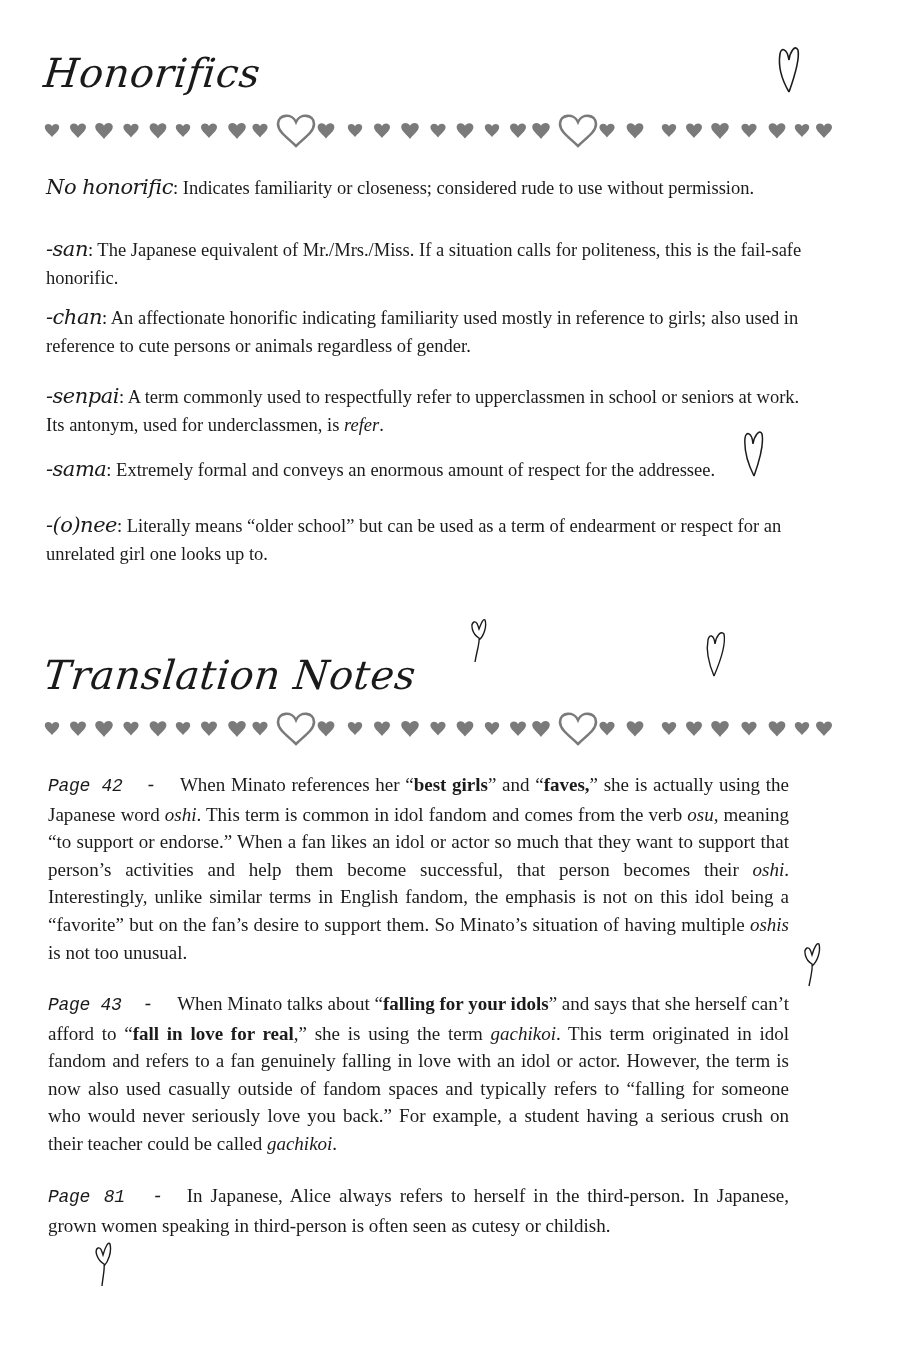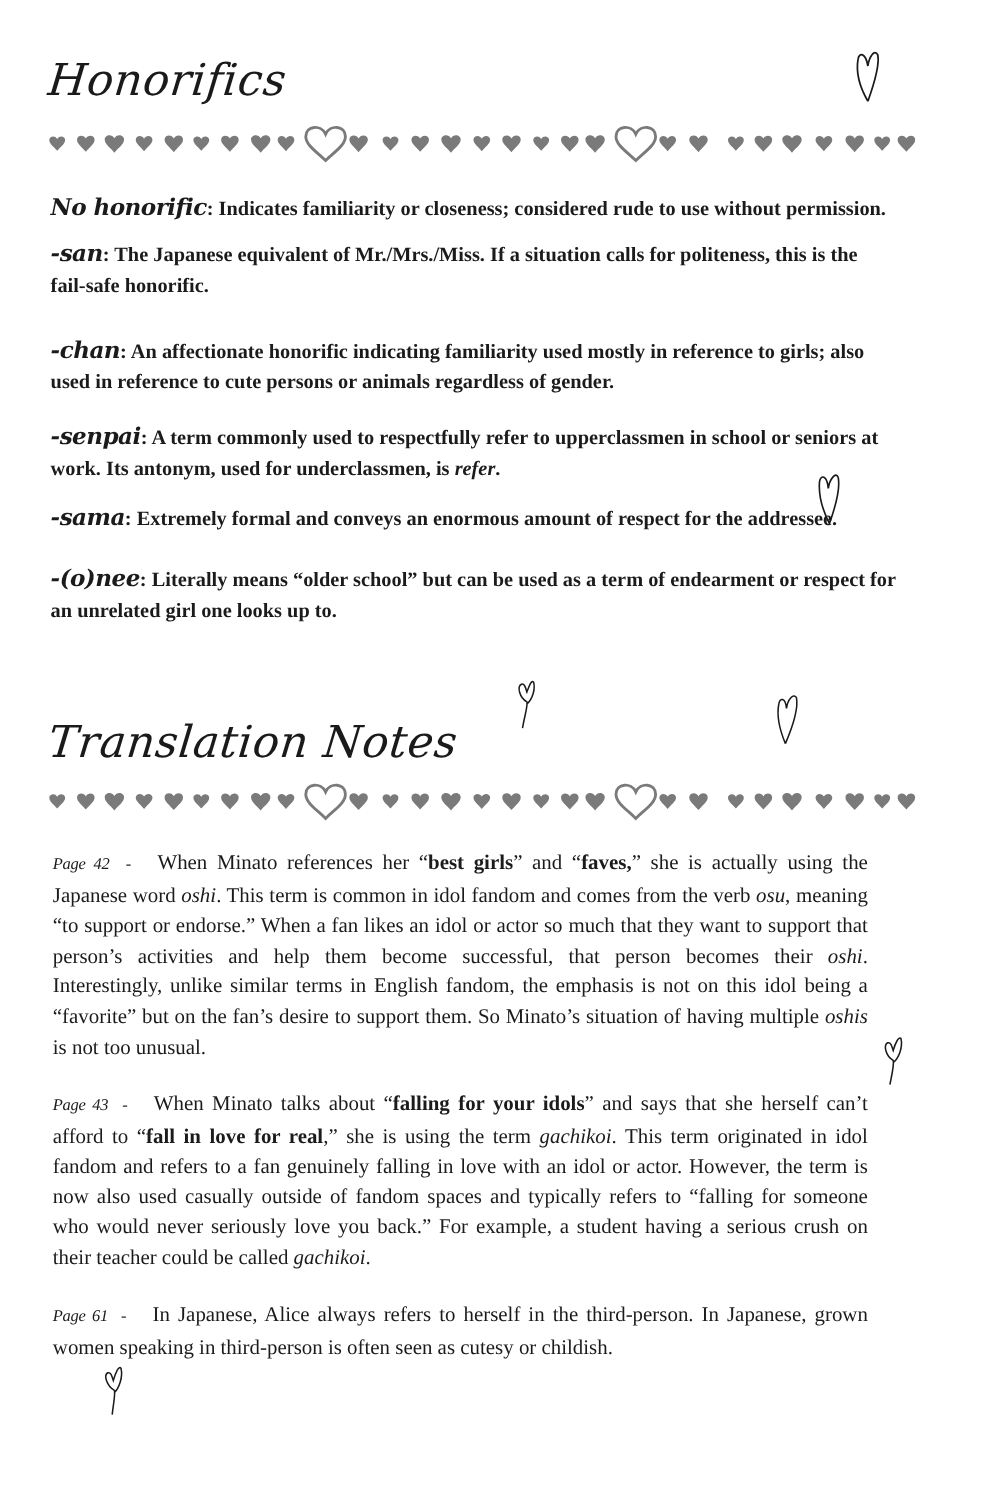--- a/index.html
+++ b/index.html
@@ -7,24 +7,24 @@
       font-family: "Liberation Serif", "DejaVu Serif", serif; color: #1b1b1b; }
     .section-title { position: absolute; left: 44px; margin: 0;
       font-family: "DejaVu Serif", serif; font-style: italic; font-weight: normal;
       font-size: 40px; color: #1a1a1a; letter-spacing: 0.5px; transform: skewX(-6deg); }
     #title-honorifics { top: 50px; }
     #title-notes { top: 652px; }
     .divider { position: absolute; left: 44px; width: 792px; height: 40px; }
     #divider-1 { top: 110px; }
     #divider-2 { top: 708px; }
     .divider svg { width: 100%; height: 100%; display: block; }
-    .hon-item { position: absolute; left: 46px; width: 770px; font-size: 18.5px; line-height: 27.5px; margin: 0; font-weight: bold; }
+    .hon-item { position: absolute; left: 46px; width: 770px; font-size: 18.5px; line-height: 27.5px; margin: 0; }
     .term { font-family: "DejaVu Serif", serif; font-style: italic; font-size: 21px; letter-spacing: -0.5px; }
     .note { position: absolute; left: 48px; width: 741px; font-size: 19px; line-height: 27.6px; margin: 0; text-align: justify; }
-    .page-ref { font-family: Liberation Serif, serif; font-style: italic; font-size: 15px; margin-right: 24px; letter-spacing: -0.3px; }
+    .page-ref { font-family: Liberation Mono, monospace; font-style: italic; font-size: 18px; margin-right: 24px; letter-spacing: -0.3px; }
     .doodle { position: absolute; }
     .doodle svg { display: block; }
   </style>
 </head>
 <body>
 
 <h1 id="title-honorifics" class="section-title">Honorifics</h1>
 <div id="divider-1" class="divider">
     <svg viewBox="0 0 792 40" preserveAspectRatio="none">
       <path d="M0 -3 C-2 -7 -8 -6 -8 -2 C-8 2 -3 5 0 9 C3 5 8 2 8 -2 C8 -6 2 -7 0 -3 Z" fill="#7a7a7a" transform="translate(8,19) scale(0.9)"></path>
@@ -54,21 +54,21 @@
       <path d="M0 -3 C-2 -7 -8 -6 -8 -2 C-8 2 -3 5 0 9 C3 5 8 2 8 -2 C8 -6 2 -7 0 -3 Z" fill="#7a7a7a" transform="translate(733,19) scale(1.05)"></path>
       <path d="M0 -3 C-2 -7 -8 -6 -8 -2 C-8 2 -3 5 0 9 C3 5 8 2 8 -2 C8 -6 2 -7 0 -3 Z" fill="#7a7a7a" transform="translate(758,19) scale(0.9)"></path>
       <path d="M0 -3 C-2 -7 -8 -6 -8 -2 C-8 2 -3 5 0 9 C3 5 8 2 8 -2 C8 -6 2 -7 0 -3 Z" fill="#7a7a7a" transform="translate(780,19) scale(1)"></path>
       <path d="M0 -4 C-4 -13 -18 -12 -18 -2 C-18 6 -8 12 0 20 C8 12 18 6 18 -2 C18 -12 4 -13 0 -4 Z" fill="none" stroke="#7a7a7a" stroke-width="2.6" transform="translate(252,16)"></path>
       <path d="M0 -4 C-4 -13 -18 -12 -18 -2 C-18 6 -8 12 0 20 C8 12 18 6 18 -2 C18 -12 4 -13 0 -4 Z" fill="none" stroke="#7a7a7a" stroke-width="2.6" transform="translate(534,16)"></path>
     </svg>
   </div>
 
 <p class="hon-item" style="top:174px"><span class="term">No honorific</span><span>:</span><span> Indicates familiarity or closeness; considered rude to use without permission.</span></p>
 
-<p class="hon-item" style="top:216px"><span class="term">-san</span><span>:</span><span> The Japanese equivalent of Mr./Mrs./Miss. If a situation calls for politeness, this is the fail-safe honorific.</span></p>
+<p class="hon-item" style="top:236px"><span class="term">-san</span><span>:</span><span> The Japanese equivalent of Mr./Mrs./Miss. If a situation calls for politeness, this is the fail-safe honorific.</span></p>
 
 <p class="hon-item" style="top:304px"><span class="term">-chan</span><span>:</span><span> An affectionate honorific indicating familiarity used mostly in reference to girls; also used in reference to cute persons or animals regardless of gender.</span></p>
 
 <p class="hon-item" style="top:383px"><span class="term">-senpai</span><span>:</span><span> A term commonly used to respectfully refer to upperclassmen in school or seniors at work. Its antonym, used for underclassmen, is </span><em>refer</em><span>.</span></p>
 
 <p class="hon-item" style="top:456px"><span class="term">-sama</span><span>:</span><span> Extremely formal and conveys an enormous amount of respect for the addressee.</span></p>
 
 <p class="hon-item" style="top:512px"><span class="term">-(o)nee</span><span>:</span><span> Literally means “older school” but can be used as a term of endearment or respect for an unrelated girl one looks up to.</span></p>
 
 <h1 id="title-notes" class="section-title">Translation Notes</h1>
@@ -103,21 +103,21 @@
       <path d="M0 -3 C-2 -7 -8 -6 -8 -2 C-8 2 -3 5 0 9 C3 5 8 2 8 -2 C8 -6 2 -7 0 -3 Z" fill="#7a7a7a" transform="translate(780,19) scale(1)"></path>
       <path d="M0 -4 C-4 -13 -18 -12 -18 -2 C-18 6 -8 12 0 20 C8 12 18 6 18 -2 C18 -12 4 -13 0 -4 Z" fill="none" stroke="#7a7a7a" stroke-width="2.6" transform="translate(252,16)"></path>
       <path d="M0 -4 C-4 -13 -18 -12 -18 -2 C-18 6 -8 12 0 20 C8 12 18 6 18 -2 C18 -12 4 -13 0 -4 Z" fill="none" stroke="#7a7a7a" stroke-width="2.6" transform="translate(534,16)"></path>
     </svg>
   </div>
 
 <p class="note" style="top:771px"><span class="page-ref"><span>Page 42</span>&nbsp;&nbsp;<span>-</span></span><span>When Minato references her “</span><b>best girls</b><span>” and “</span><b>faves,</b><span>” she is actually using the Japanese word </span><em>oshi</em><span>. This term is common in idol fandom and comes from the verb </span><em>osu</em><span>, meaning “to support or endorse.” When a fan likes an idol or actor so much that they want to support that person’s activities and help them become successful, that person becomes their </span><em>oshi</em><span>. Interestingly, unlike similar terms in English fandom, the emphasis is not on this idol being a “favorite” but on the fan’s desire to support them. So Minato’s situation of having multiple </span><em>oshis</em><span> is not too unusual.</span></p>
 
 <p class="note" style="top:990px"><span class="page-ref"><span>Page 43</span>&nbsp;&nbsp;<span>-</span></span><span>When Minato talks about “</span><b>falling for your idols</b><span>” and says that she herself can’t afford to “</span><b>fall in love for real</b><span>,” she is using the term </span><em>gachikoi</em><span>.  This term originated in idol fandom and refers to a fan genuinely falling in love with an idol or actor. However, the term is now also used casually outside of fandom spaces and typically refers to “falling for someone who would never seriously love you back.” For example, a student having a serious crush on their teacher could be called </span><em>gachikoi</em><span>.</span></p>
 
-<p class="note" style="top:1182px"><span class="page-ref"><span>Page 61</span>&nbsp;&nbsp;<span>-</span></span><span>In Japanese, Alice always refers to herself in the third-person. In Japanese, grown women speaking in third-person is often seen as cutesy or childish.</span></p>
+<p class="note" style="top:1182px"><span class="page-ref"><span>Page 81</span>&nbsp;&nbsp;<span>-</span></span><span>In Japanese, Alice always refers to herself in the third-person. In Japanese, grown women speaking in third-person is often seen as cutesy or childish.</span></p>
 
 <div class="doodle" style="left:776px;top:44px">
     <svg width="26" height="50" viewBox="0 0 26 50">
       <path d="M13 48 C6 36 2 22 4 10 C5 3 11 4 13 16 C14 8 19 0 22 6 C24 16 18 34 13 48" fill="none" stroke="#1b1b1b" stroke-width="1.6"></path>
     </svg>
   </div>
 <div class="doodle" style="left:742px;top:428px">
     <svg width="24" height="50" viewBox="0 0 24 50">
       <path d="M12 48 C6 36 2 22 3 10 C4 3 10 4 11 16 C12 8 18 0 20 6 C22 16 17 34 12 48" fill="none" stroke="#1b1b1b" stroke-width="1.5"></path>
     </svg>

